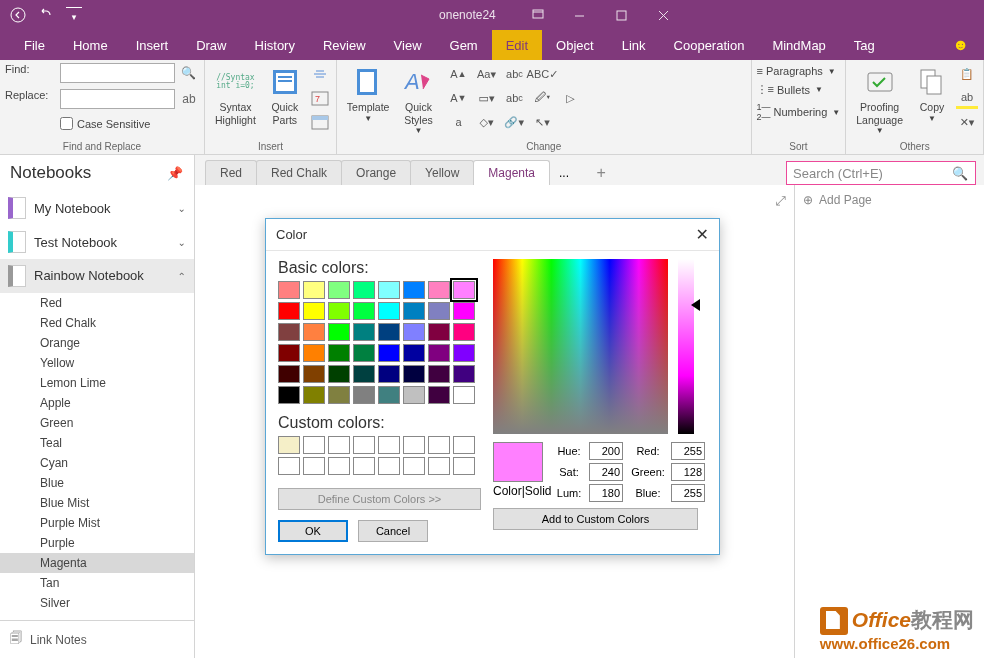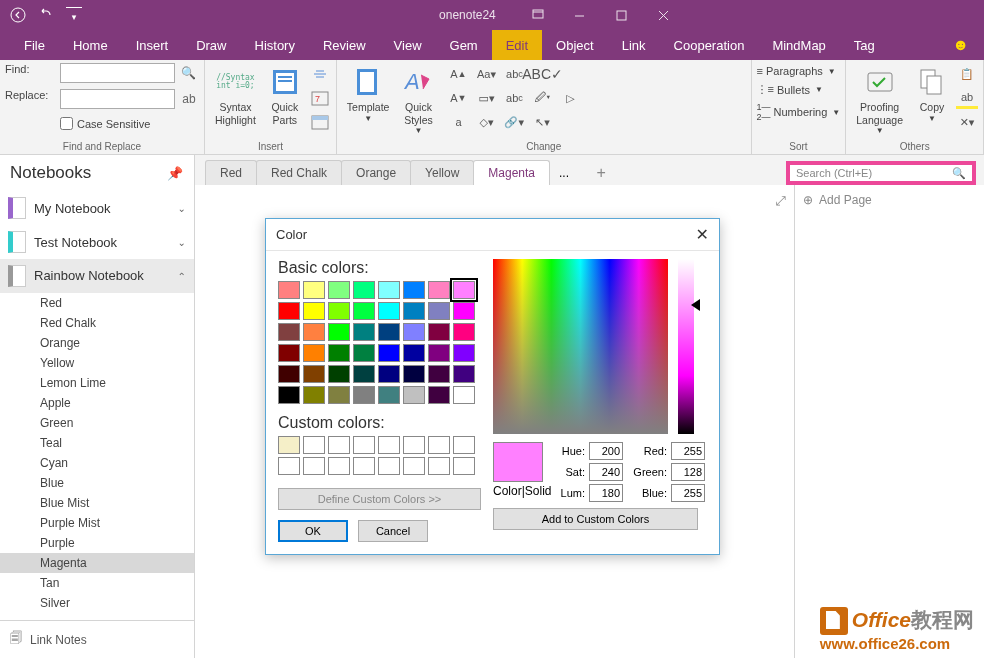--- a/index.html
+++ b/index.html
@@ -51,21 +51,21 @@
 .page-item { padding: 3px 8px 3px 40px; font-size: 12px; color: #444; display: flex; align-items: center; }
 .page-item.sel { background: #d8d8d8; }
 .qn { border-top: 1px solid #d4d4d4; padding: 8px 10px; font-size: 12px; color: #555; display: flex; align-items: center; gap: 8px;}
 
 .main { flex: 1; display: flex; flex-direction: column; background: #fff; }
 .tabrow { height: 30px; display: flex; align-items: flex-end; padding-left: 10px; gap: 0; background: #f3f3f3; }
 .tab { padding: 5px 14px; font-size: 12px; color: #555; border: 1px solid #ccc; border-bottom: none; background: #e8e8e8; border-radius: 3px 3px 0 0; margin-right: -1px;}
 .tab.active { background: #fff; color: #80397B; position: relative; z-index: 1; }
 .tab-more { padding: 5px 10px; font-size: 12px; }
 .tab-add { width: 24px; height: 24px; display: flex; align-items: center; justify-content: center; color: #888; margin-left: 10px;}
-.searchbox { margin-left: auto; margin-right: 8px; width: 190px; height: 24px; border: 4px solid #ec4899; background: #fff; display: flex; align-items: center; padding: 0 6px; font-size: 11px; color: #888; }
+.searchbox { margin-left: auto; margin-right: 8px; width: 190px; height: 24px; border: 1px solid #ec4899; background: #fff; display: flex; align-items: center; padding: 0 6px; font-size: 13px; color: #888; }
 .searchbox .mag { margin-left: auto; }
 .page-area { flex: 1; display: flex; }
 .canvas { flex: 1; position: relative; background: #fff; }
 .expand-icon { position: absolute; top: 8px; right: 8px; color: #888; font-size: 13px;}
 .pages-panel { width: 190px; border-left: 1px solid #d4d4d4; padding: 8px; }
 .add-page { font-size: 12px; color: #888; display: flex; align-items: center; gap: 6px; }
 
 
 .dialog { position: absolute; left: 265px; top: 218px; width: 455px; background: #fff; border: 1px solid #5aa7d6; box-shadow: 0 3px 12px rgba(0,0,0,0.25); }
 .dlg-title { height: 32px; display: flex; align-items: center; padding: 0 10px; font-size: 13px; color: #333; border-bottom: 1px solid #e5e5e5; }
@@ -86,21 +86,21 @@
 .dlg-right { flex: 1; }
 .gradient { width: 175px; height: 175px; background: linear-gradient(to bottom, rgba(128,128,128,0) 0%, rgba(128,128,128,1) 100%), linear-gradient(to right, red, yellow, lime, cyan, blue, magenta, red); margin-bottom: 8px; position: relative;}
 .hue-bar { position: absolute; right: -26px; top: 0; width: 16px; height: 175px; background: linear-gradient(to bottom, #fff, #ff80ff, #ff00ff, #000); }
 .hue-ptr { position: absolute; right: -32px; top: 40px; width: 0; height: 0; border-top: 6px solid transparent; border-bottom: 6px solid transparent; border-right: 9px solid #000; }
 .preview-row { display: flex; gap: 10px; align-items: flex-start; }
 .preview-box { width: 50px; }
 .preview-sw { width: 50px; height: 40px; background: #ff80ff; border: 1px solid #888; margin-bottom: 2px; }
 .preview-lbl { font-size: 12px; text-align: center; }
 .hsl-grid { display: grid; grid-template-columns: 32px 36px 38px 36px; gap: 3px 4px; font-size: 11px; align-items: center; }
 .hsl-grid input { width: 34px; height: 18px; font-size: 11px; text-align: right; border: 1px solid #888; padding-right: 2px;}
-.hsl-grid .lbl { text-align: right; }
+.hsl-grid .lbl { text-align: center; }
 .add-btn { width: 205px; height: 22px; font-size: 11px; background: #e1e1e1; border: 1px solid #adadad; margin-top: 6px; }
 
 
 .watermark { position: absolute; right: 10px; bottom: 6px; text-align: left; font-weight: bold; }
 .watermark .l1 { color: #cc6a0c; font-size: 21px; font-style: italic; }
 .watermark .l1 .grey { color: #888; font-style: normal;}
 .watermark .l2 { color: #cc6a0c; font-size: 15px; }
 .wm-icon { display:inline-block; width:28px; height:28px; background:#cc6a0c; border-radius:3px; vertical-align:middle; margin-right:4px; position:relative;}
 .wm-icon::after{content:""; position:absolute; left:6px; top:4px; width:14px; height:18px; background:#fff; clip-path: polygon(0 0,70% 0,100% 25%,100% 100%,0 100%);}
 </style>
@@ -251,21 +251,21 @@
           </div>
         <span style="white-space:pre-line">Quick
 Styles</span>
           <span style="font-size:8px;">▼</span>
       </div>
       <div class="col" style="margin-left:5px;">
         <div style="display:flex;gap:6px;">
             <span class="small-btn">A<sup>▲</sup></span>
             <span class="small-btn">Aa▾</span>
             <span class="small-btn">ab<sup>c</sup></span>
-            <span class="small-btn" style="font-size:14px;">ABC✓</span>
+            <span class="small-btn" style="font-size:11px;">ABC✓</span>
           </div>
         <div style="display:flex;gap:6px;">
             <span class="small-btn">A<sub>▼</sub></span>
             <span class="small-btn">▭▾</span>
             <span class="small-btn">ab<sub>c</sub></span>
             <span class="small-btn">🖉▾</span>
             <span class="small-btn">▷</span>
           </div>
         <div style="display:flex;gap:6px;">
             <span class="small-btn">a</span>

